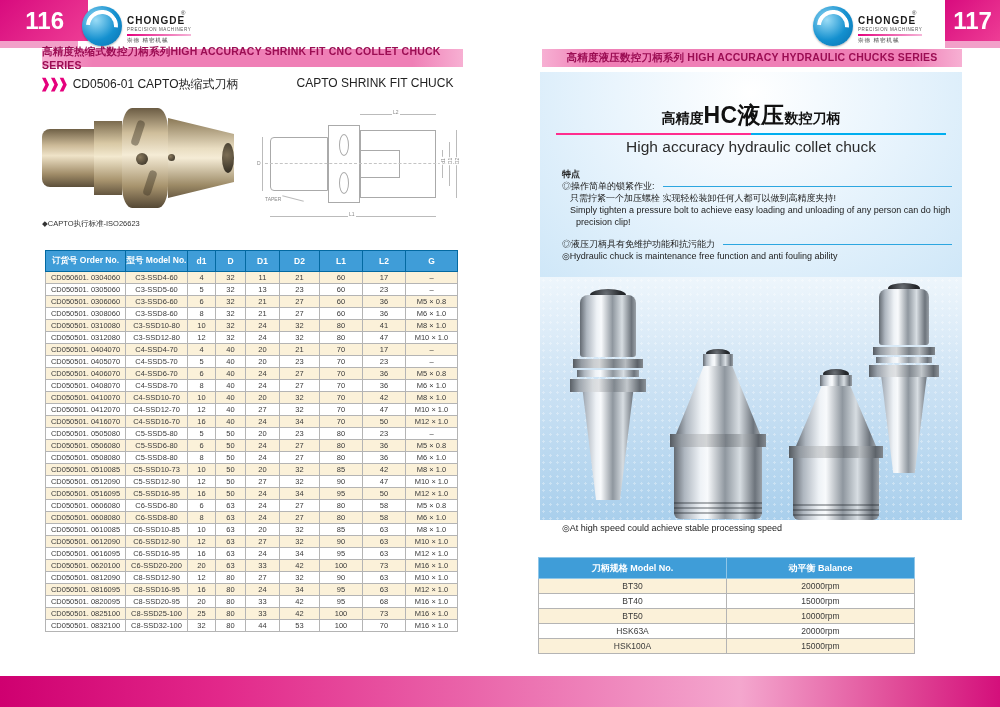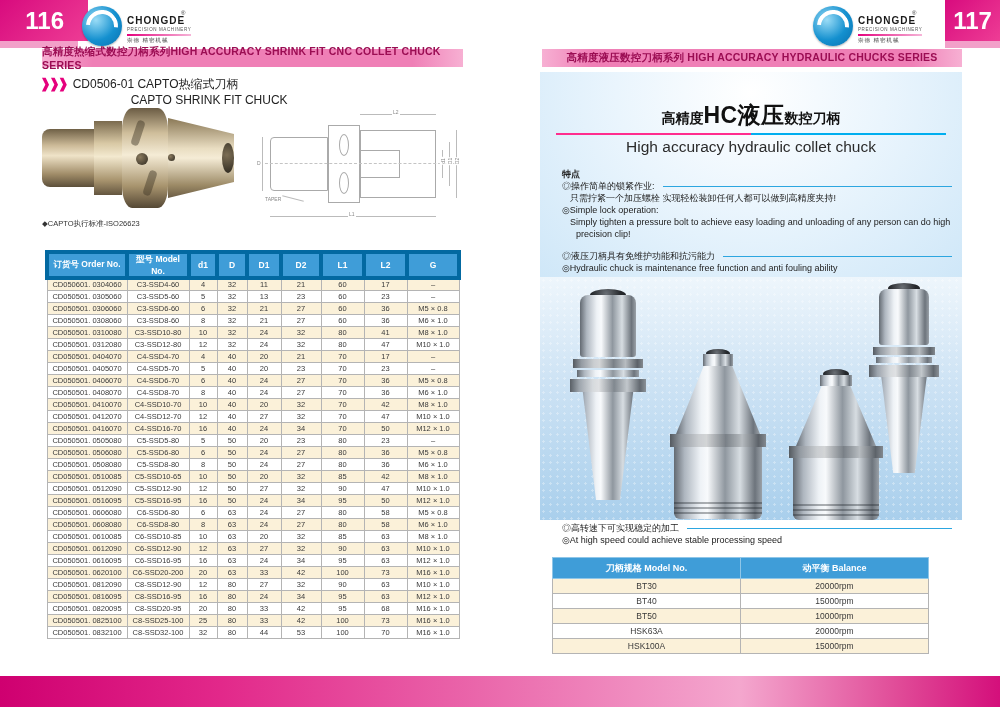--- a/index.html
+++ b/index.html
@@ -34,21 +34,21 @@
   
   .banner { position:absolute; top:49px; height:18px; display:flex; align-items:center; justify-content:center;
             background:linear-gradient(90deg,#f7b0d3,#ef7fb6 12%,#ef7fb6 88%,#f7b0d3);
             color:#9b0d53; font-weight:bold; font-size:10.5px; letter-spacing:.2px; }
   .banner.left  { left:42px;  width:421px; }
   .banner.right { left:542px; width:420px; }
 
   
   .section-head { position:absolute; left:40px; top:76px; display:flex; gap:6px; }
   .chevrons { color:#e5017d; font-size:13px; font-weight:bold; letter-spacing:-2px; line-height:1.2; }
-  .sec-lines { display:flex; flex-direction:column; }
+  .sec-lines { display:flex; }
   .sec-cn { font-size:12px; color:#222; }
   .sec-en { font-size:12px; color:#222; padding-left:58px; }
 
   
   .gold-photo { position:absolute; left:42px; top:102px; width:192px; height:112px; }
   .g-shank { position:absolute; left:0; top:27px; width:52px; height:58px; border-radius:8px 0 0 8px;
       background:linear-gradient(180deg,#6f6046,#cbb997 28%,#efe3c8 46%,#a08c68 78%,#5c4f3a); }
   .g-neck { position:absolute; left:52px; top:19px; width:28px; height:74px;
       background:linear-gradient(180deg,#7a6a4e,#d8c8a4 30%,#f3e9cf 48%,#a8946e 80%,#63553f); }
   .g-flange { position:absolute; left:80px; top:6px; width:46px; height:100px; border-radius:10px/22px;
@@ -80,26 +80,26 @@
   .dimline-v { position:absolute; border-left:1px solid #bbb; }
   .lbl { position:absolute; background:#fff; padding:0 1px; }
 
   
   .std-note { position:absolute; left:42px; top:219px; font-size:7.5px; color:#333; }
 
   
   table { border-collapse:collapse; table-layout:fixed; width:100%; }
   .main-table-wrap { position:absolute; left:45px; top:250px; width:412px; }
   .main-table th { background:#3f9dd8; color:#fff; font-size:8.5px; font-weight:bold; height:21px;
-      border:4px solid #0369a1; }
+      border:1px solid #0369a1; }
   .main-table td { font-size:7.5px; color:#3a3a3a; text-align:center; height:12px; padding:0;
       border:1px solid #b4b4b4; background:#fff; white-space:nowrap; overflow:hidden; }
   .main-table tr:nth-child(odd) td { background:#fbf1d9; }
 
-  .bal-table-wrap { position:absolute; left:552px; top:557px; width:377px; }
+  .bal-table-wrap { position:absolute; left:538px; top:557px; width:377px; }
   .bal-table th { background:#3f9dd8; color:#fff; font-size:9px; font-weight:bold; height:21px; border:1px solid #8fc6e8; }
   .bal-table td { font-size:8.5px; color:#3a3a3a; text-align:center; height:15px; padding:0; border:1px solid #b4b4b4; background:#fff; }
   .bal-table tr:nth-child(odd) td { background:#fbf1d9; }
 
   
   .blue-panel { position:absolute; left:540px; top:72px; width:422px; height:205px;
       background:radial-gradient(ellipse at 50% 10%, #ffffff 0%, #eaf5fd 45%, #cfe7f8 100%); }
   .hc-title { position:absolute; left:540px; top:100px; width:422px; text-align:center; color:#111; }
   .hc-title .t1 { font-size:14px; font-weight:bold; }
   .hc-title .t2 { font-size:23px; font-weight:bold; letter-spacing:.5px; }
@@ -410,21 +410,21 @@
             <td>8</td>
             <td>50</td>
             <td>24</td>
             <td>27</td>
             <td>80</td>
             <td>36</td>
             <td>M6 × 1.0</td>
           </tr>
           <tr>
             <td>CD050501. 0510085</td>
-            <td>C5-SSD10-65</td>
+            <td>C5-SSD10-73</td>
             <td>10</td>
             <td>50</td>
             <td>20</td>
             <td>32</td>
             <td>85</td>
             <td>42</td>
             <td>M8 × 1.0</td>
           </tr>
           <tr>
             <td>CD050501. 0512090</td>
@@ -583,21 +583,20 @@
   </div>
   <div class="hc-title-en">High accuracy hydraulic collet chuck</div>
 
   <div class="features">
     <div style="font-weight:bold">特点</div>
     <div class="feat-row">
       <span>◎操作简单的锁紧作业:</span>
       <span class="blue-line"></span>
     </div>
     <div class="indent1">只需拧紧一个加压螺栓 实现轻松装卸任何人都可以做到高精度夹持!</div>
-    <div>◎Simple lock operation:</div>
     <div class="indent1">Simply tighten a pressure bolt to achieve easy loading and unloading of any person can do high</div>
     <div class="indent2">precision clip!</div>
     <div class="feat-gap"></div>
     <div class="feat-row">
       <span>◎液压刀柄具有免维护功能和抗污能力</span>
       <span class="blue-line"></span>
     </div>
     <div>◎Hydraulic chuck is maintenance free function and anti fouling ability</div>
   </div>
 
@@ -641,24 +640,20 @@
       <div class="bore" style="width:32px; height:11px;"></div>
       <div class="chrome" style="width:50px; height:56px; border-radius:8px 8px 3px 3px; margin-top:-5px;"></div>
       <div class="chrome" style="width:62px; height:8px; margin-top:2px; filter:brightness(.85);"></div>
       <div class="chrome" style="width:56px; height:6px; margin-top:2px;"></div>
       <div class="chrome" style="width:70px; height:12px; margin-top:2px; filter:brightness(.9);"></div>
       <div class="chrome" style="width:54px; height:96px; clip-path:polygon(8% 0,92% 0,70% 100%,30% 100%);"></div>
     </div>
   </div>
 
   <div class="features" style="top:522px;">
-    <div class="feat-row">
-      <span>◎高转速下可实现稳定的加工</span>
-      <span class="blue-line"></span>
-    </div>
     <div>◎At high speed could achieve stable processing speed</div>
   </div>
 
   <div class="bal-table-wrap">
     <table class="bal-table">
       <colgroup>
           <col style="width:50%">
           <col style="width:50%">
         </colgroup>
       <thead>

